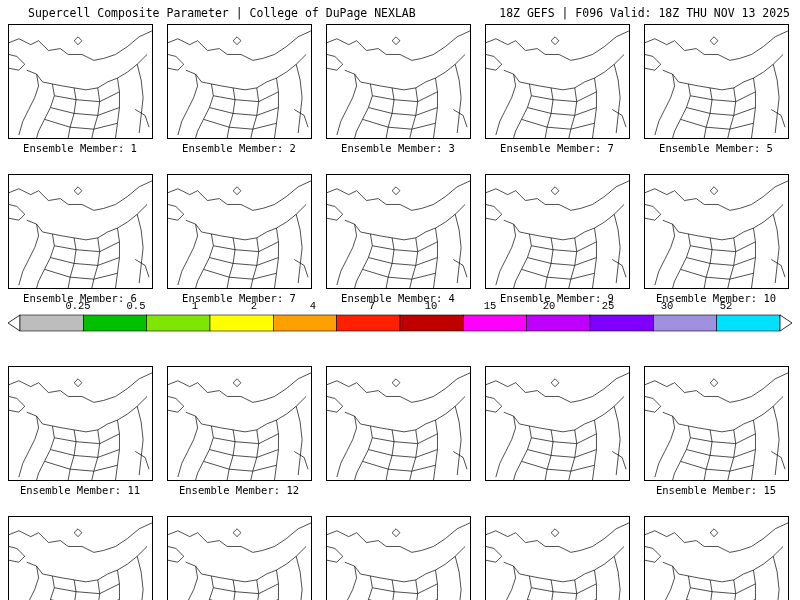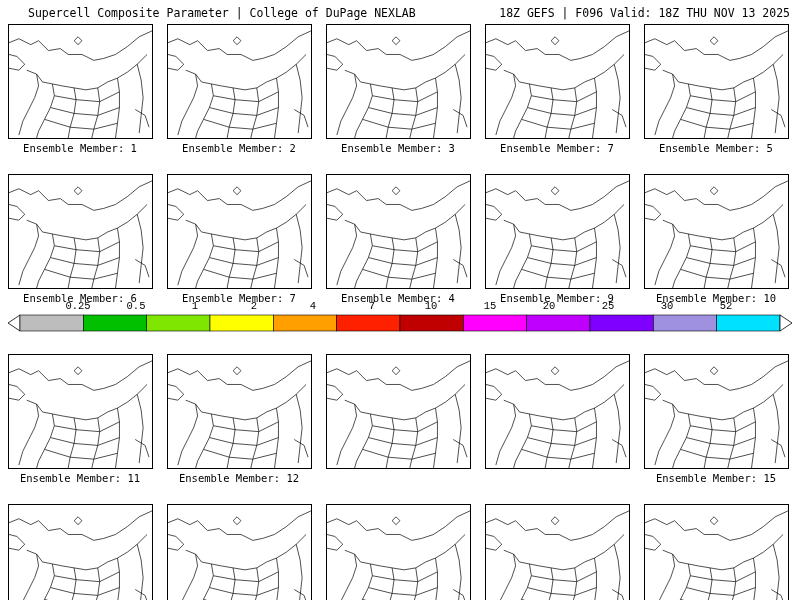--- a/index.html
+++ b/index.html
@@ -330,21 +330,21 @@
           </svg>
         </div>
 
       <div class="caption" style="left:0px">Ensemble Member: 6</div>
       <div class="caption" style="left:159px">Ensemble Member: 7</div>
       <div class="caption" style="left:318px">Ensemble Member: 4</div>
       <div class="caption" style="left:477px">Ensemble Member: 9</div>
       <div class="caption" style="left:636px">Ensemble Member: 10</div>
     </div>
 
-    <div class="row" style="margin-top:30px">
+    <div class="row" style="margin-top:42px">
       <div class="panel" style="left:8px">
           <svg viewBox="0 0 145 115" preserveAspectRatio="none">
             <g fill="none" stroke="#000" stroke-width="0.7">
               <path d="M0 18 L10 14 L22 20 L30 16 L40 26 L52 24 L60 30 L74 30 L86 36 L96 34 L108 30 L120 22 L132 12 L145 6"></path>
               <path d="M0 30 L8 32 L16 40 L10 46 L0 44"></path>
               <path d="M18 46 L28 50 L34 58 L44 60 L54 62 L66 64 L78 66 L90 64 L100 58 L110 54 L120 48 L130 40 L140 30"></path>
               <path d="M44 60 L46 72 L42 84 L36 96 L30 108 L28 115"></path>
               <path d="M66 64 L68 76 L66 90 L62 104 L60 115"></path>
               <path d="M90 64 L92 78 L90 92 L86 106 L84 115"></path>
               <path d="M110 54 L112 68 L112 84 L110 100 L108 115"></path>

